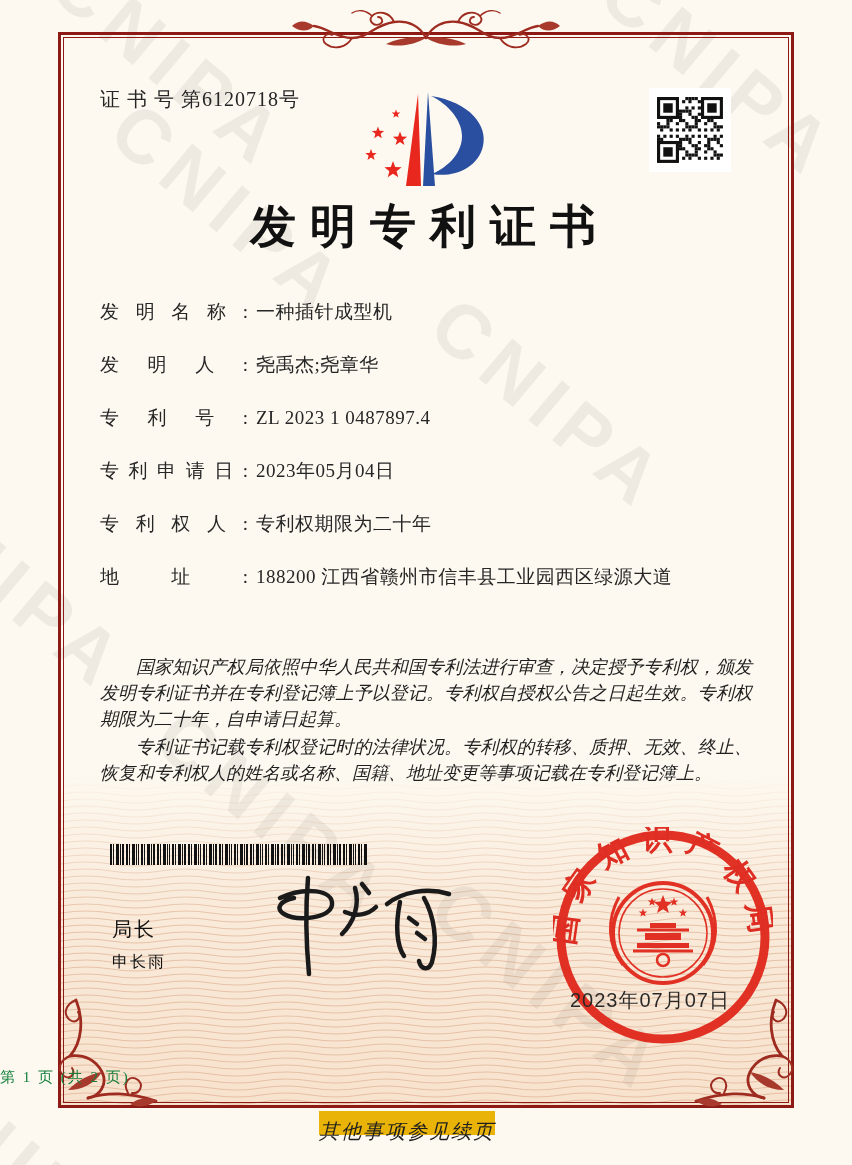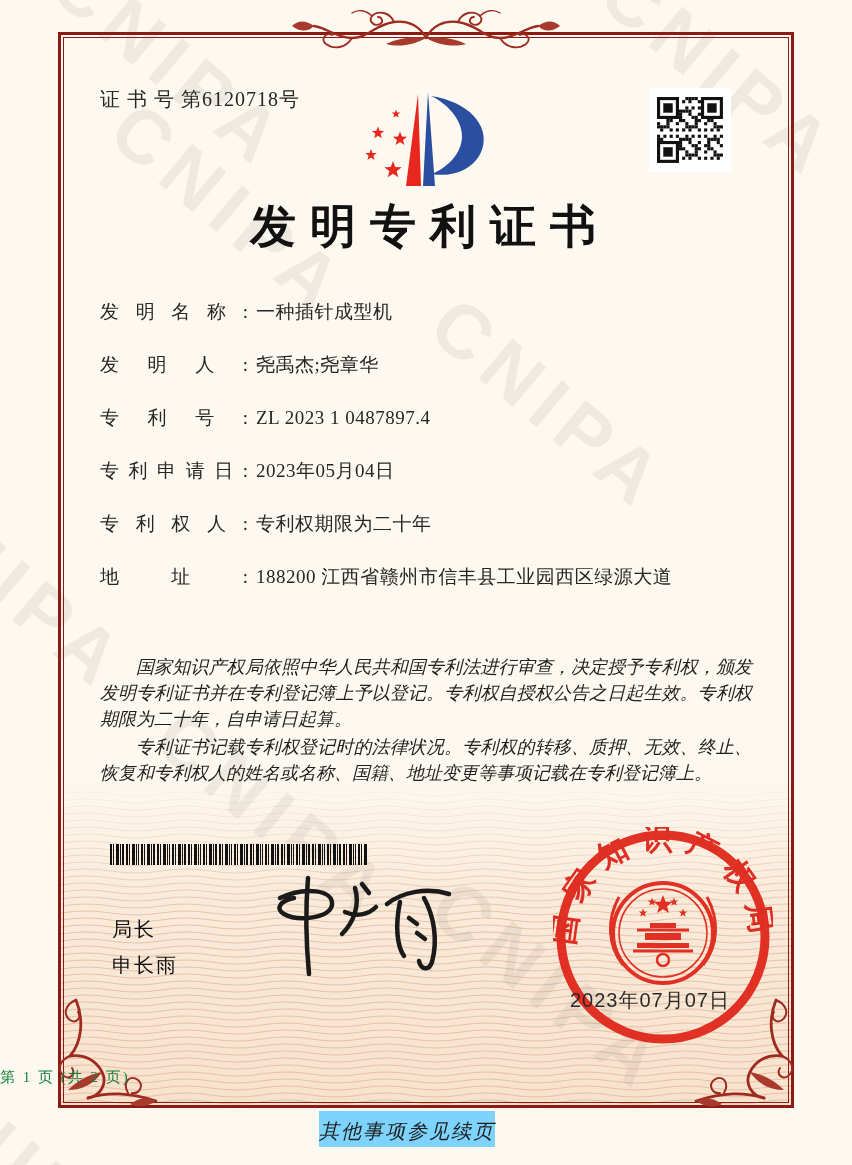--- a/index.html
+++ b/index.html
@@ -42,35 +42,35 @@
   .flabel.narrow{width:118px;}
 
   .paras{position:absolute;left:100px;top:654px;width:652px;font-size:18px;line-height:26px;
          font-style:italic;text-align:justify;z-index:8;color:#1f1f1f;}
   .paras p{margin:0 0 2px 0;text-indent:2em;}
 
   .barcode{position:absolute;left:110px;top:844px;z-index:8;}
 
   .officer-title{position:absolute;left:112px;top:916px;font-size:20px;letter-spacing:2px;
         font-family:Liberation Serif, serif;color:#111;z-index:8;}
-  .officer-name{position:absolute;left:112px;top:952px;font-size:20px;letter-spacing:2px;
+  .officer-name{position:absolute;left:112px;top:952px;font-size:16px;letter-spacing:2px;
         font-family:"Liberation Sans","DejaVu Sans",sans-serif;color:#111;z-index:8;}
 
   .signature{position:absolute;left:250px;top:860px;z-index:9;}
 
   .seal{position:absolute;left:553px;top:827px;z-index:9;opacity:.93;}
   .seal-date{font-family:"Liberation Sans","DejaVu Sans",sans-serif;font-size:20px;
              letter-spacing:1px;fill:#1a1a1a;}
   .seal-arc-text{font-family:"Liberation Serif","DejaVu Serif",serif;font-weight:bold;
              font-size:30px;letter-spacing:12px;fill:#dd2016;}
 
   .page-info{position:absolute;left:0;top:1068px;width:727px;text-align:left;font-size:15px;
              letter-spacing:2px;color:#15803d;z-index:8;}
 
-  .note-box{position:absolute;left:319px;top:1111px;width:176px;height:36px;background:#7dd3fc;
+  .note-box{position:absolute;left:319px;top:1111px;width:176px;height:24px;background:#eab308;
             text-align:center;line-height:40px;font-size:20px;font-style:italic;letter-spacing:2px;
             color:#1f1f1f;z-index:8;}
 </style>
 </head>
 <body>
 
 <div id="page">
 
   <span class="wm" style="left:90px;top:-62px">CNIPA</span>
   <span class="wm" style="left:640px;top:-52px">CNIPA</span>

